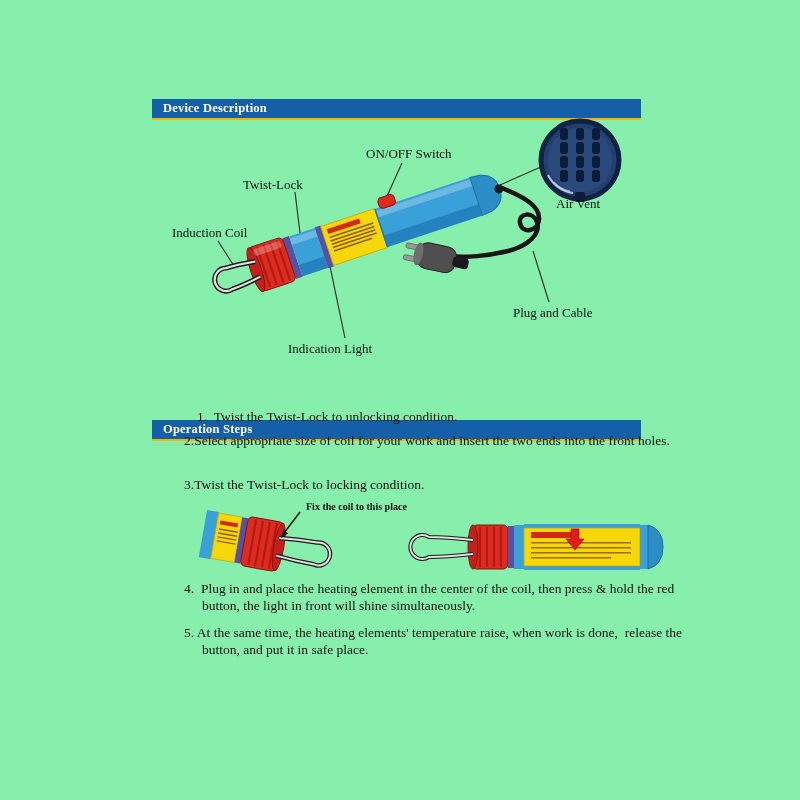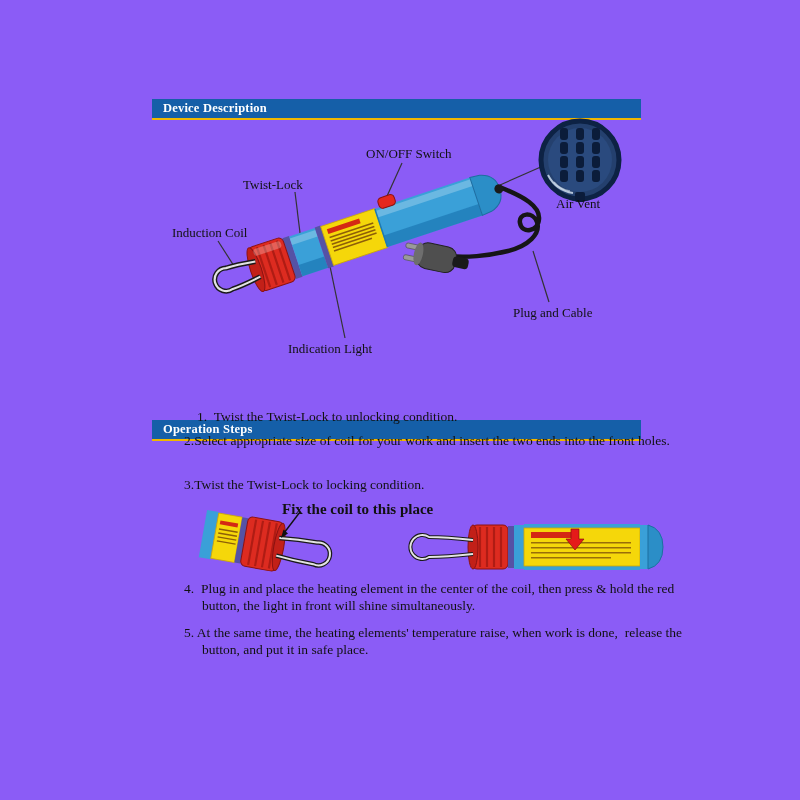--- a/index.html
+++ b/index.html
@@ -1,25 +1,25 @@
 <!DOCTYPE html>
 <html style="--header-bg: #155fa8; --header-underline: #efb700; --device-blue: #3aa0d8; --device-blue-dark: #1d7ab5; --label-yellow: #f5d70a; --collar-red: #dd2b20; --trim-purple: #5552a5; --vent-navy: #24406e; --cable-black: #161616;"><head>
 <meta charset="utf-8">
 <style>
   html,body{margin:0;padding:0;background:#ffffff;}
-  .page{position:relative;width:800px;height:800px;background:#8b5cf6;overflow:hidden;
+  .page{position:relative;width:800px;height:800px;background:#86efac;overflow:hidden;
         font-family:"Liberation Serif","DejaVu Serif",serif;color:#111111;}
   .section-bar{position:absolute;left:152px;width:489px;height:21px;
         background:var(--header-bg,#155fa8);border-bottom:2.5px solid var(--header-underline,#efb700);
         box-sizing:border-box;display:flex;align-items:center;padding-left:11px;}
   .section-bar .bar-title{color:#ffffff;font-weight:bold;font-size:12.5px;letter-spacing:.2px;}
   .dlabel{position:absolute;font-size:13px;white-space:nowrap;}
   .step{position:absolute;left:184px;width:482px;font-size:13.5px;line-height:16.5px;
         padding-left:18px;text-indent:-18px;white-space:pre-wrap;}
-  .figure-note{position:absolute;left:282px;top:501px;font-size:15px;font-weight:bold;white-space:nowrap;}
+  .figure-note{position:absolute;left:306px;top:501px;font-size:10px;font-weight:bold;white-space:nowrap;}
   .main-svg{position:absolute;left:150px;top:118px;}
   .mini-svg{position:absolute;left:150px;top:500px;}
 </style>
 </head>
 <body>
 
 <div class="page">
 
   <div class="section-bar" style="top:99px;">
     <span class="bar-title">Device Description</span>

